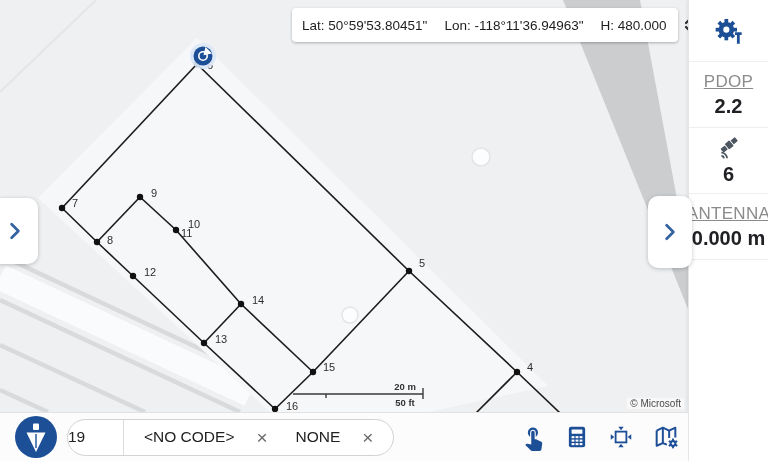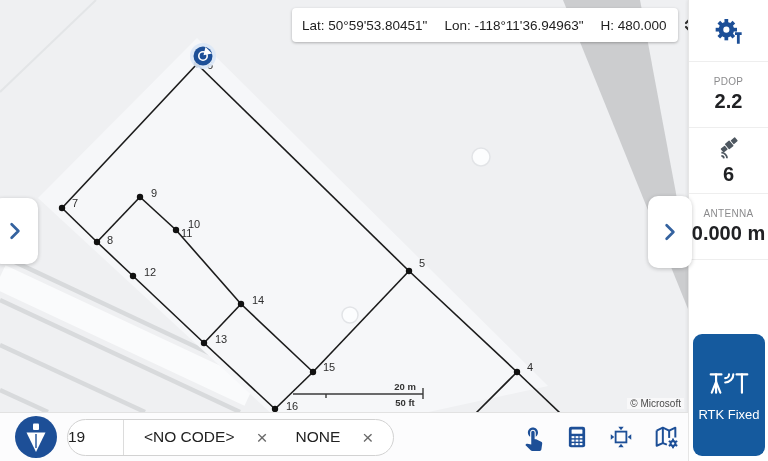--- a/index.html
+++ b/index.html
@@ -28,21 +28,21 @@
   .expander{position:absolute;background:#fff;border-radius:10px;box-shadow:0 1px 4px rgba(0,0,0,.22);
        display:flex;align-items:center;justify-content:center;z-index:6;}
   .expander.left{left:-8px;top:198px;width:46px;height:66px;}
   .expander.right{left:648px;top:196px;width:44px;height:72px;}
   
   .sidebar{position:absolute;right:0;top:0;width:80px;height:461px;background:#fff;z-index:5;
        border-left:1px solid #e6e6e6;box-shadow:-1px 0 3px rgba(0,0,0,.07);box-sizing:border-box;}
   .side-sec{text-align:center;border-bottom:1px solid #eeeeee;}
   .side-sec.iconrow{height:61px;display:flex;align-items:center;justify-content:center;}
   .side-sec.stat{height:65px;display:flex;flex-direction:column;align-items:center;justify-content:center;gap:3px;}
-  .side-label{font-size:10px;color:var(--label-gray);letter-spacing:.3px;}
+  .side-label{font-size:17px;color:var(--label-gray);letter-spacing:.3px;text-decoration:underline;}
   .side-value{font-size:20px;font-weight:bold;color:var(--text-dark);}
   .rtk-button{position:absolute;left:4px;top:334px;width:72px;height:122px;background:var(--button-blue);
        border-radius:9px;display:flex;flex-direction:column;align-items:center;justify-content:center;
        gap:10px;cursor:pointer;}
   .rtk-label{color:#fff;font-size:13px;}
   
   .bottombar{position:absolute;left:0;bottom:0;width:688px;height:49px;background:#fcfcfd;z-index:5;
        border-top:1px solid #e2e2e2;display:flex;align-items:center;box-sizing:border-box;}
   .plummet-btn{margin-left:14px;width:44px;height:44px;flex:0 0 auto;cursor:pointer;}
   .pill{margin-left:9px;height:37px;width:327px;border:1.5px solid #d2d2d2;border-radius:19px;background:#fff;
@@ -192,36 +192,20 @@
         </g>
         <path d="M5 15.3 A5.2 5.2 0 0 1 10.2 20.5" fill="none" stroke="var(--sat-gray)" stroke-width="1.6"></path>
         <path d="M5 18.3 A2.3 2.3 0 0 1 7.3 20.5" fill="none" stroke="var(--sat-gray)" stroke-width="1.6"></path>
       </svg>
       <div class="side-value">6</div>
     </div>
     <div class="side-sec stat">
       <div class="side-label">ANTENNA</div>
       <div class="side-value">0.000 m</div>
     </div>
-    <div class="rtk-button">
-      <svg width="46" height="28" viewBox="0 0 40 26">
-        <g stroke="#fff" stroke-width="2" fill="none" stroke-linecap="round">
-          <path d="M3 5 H13"></path>
-            <path d="M8 5 V12"></path>
-          <path d="M8 12 L4 22"></path>
-            <path d="M8 12 L12 22"></path>
-            <path d="M8 12 V22"></path>
-          <path d="M16.5 12.5 A7.5 7.5 0 0 0 24 5"></path>
-          <path d="M16.5 8.5 A3.5 3.5 0 0 0 20 5"></path>
-          <path d="M27 5 H37"></path>
-            <path d="M32 5 V22"></path>
-        </g>
-      </svg>
-      <div class="rtk-label">RTK Fixed</div>
-    </div>
   </div>
 
   <div class="bottombar">
     <svg class="plummet-btn" viewBox="0 0 44 44">
       <circle cx="22" cy="22" r="21" fill="var(--icon-blue)"></circle>
       <g>
         <rect x="19" y="8.5" width="6" height="6.5" rx="1" fill="#fff"></rect>
         <polygon points="12.5,17.5 31.5,17.5 22,37" fill="#fff"></polygon>
         <line x1="22" y1="19" x2="22" y2="33" stroke="var(--icon-blue)" stroke-width="1.4"></line>
       </g>

